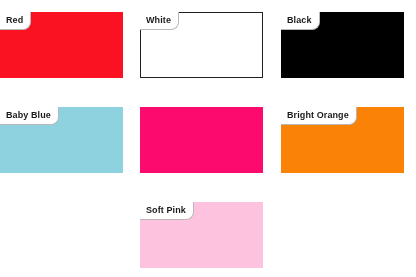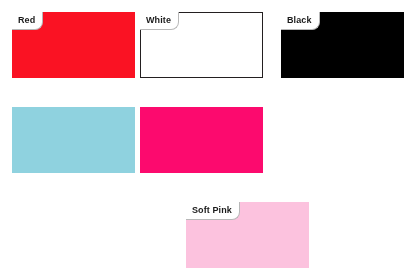--- a/index.html
+++ b/index.html
@@ -22,28 +22,28 @@
   }
 
   .swatch {
     position: absolute;
     width: 123px;
     height: 66px;
     box-sizing: border-box;
   }
 
   
-  .col-1 { left: 12px; padding-left: 48px; }
+  .col-1 { left: 0; padding-left: 48px; }
   .col-2 { left: 140px; padding-left: 23px; }
   .col-3 { left: 281px; }
 
   
   .row-1 { top: 12px; }
   .row-2 { top: 107px; }
-  .row-3 { top: 202px; margin-left: 46px; }
+  .row-3 { top: 202px; }
 
   .swatch-fill {
     position: absolute;
     left: 0;
     top: 0;
     width: 100%;
     height: 100%;
     box-sizing: border-box;
   }
 
@@ -87,25 +87,30 @@
     <span class="swatch-label">White</span>
   </div>
 
   <div class="swatch col-3 row-1">
     <div class="swatch-fill" style="background-color: rgb(0, 0, 0);"></div>
     <span class="swatch-label">Black</span>
   </div>
 
   <div class="swatch col-1 row-2">
     <div class="swatch-fill" style="background-color: rgb(143, 210, 223);"></div>
+    <span class="swatch-label">Baby Blue</span>
   </div>
 
   <div class="swatch col-2 row-2">
     <div class="swatch-fill" style="background-color: rgb(252, 10, 110);"></div>
   </div>
 
+  <div class="swatch col-3 row-2">
+    <div class="swatch-fill" style="background-color: rgb(250, 131, 7);"></div>
+    <span class="swatch-label">Bright Orange</span>
+  </div>
 
   <div class="swatch col-2 row-3">
     <div class="swatch-fill" style="background-color: rgb(252, 194, 222);"></div>
     <span class="swatch-label">Soft Pink</span>
   </div>
 
 </div>
 
 </body></html>

